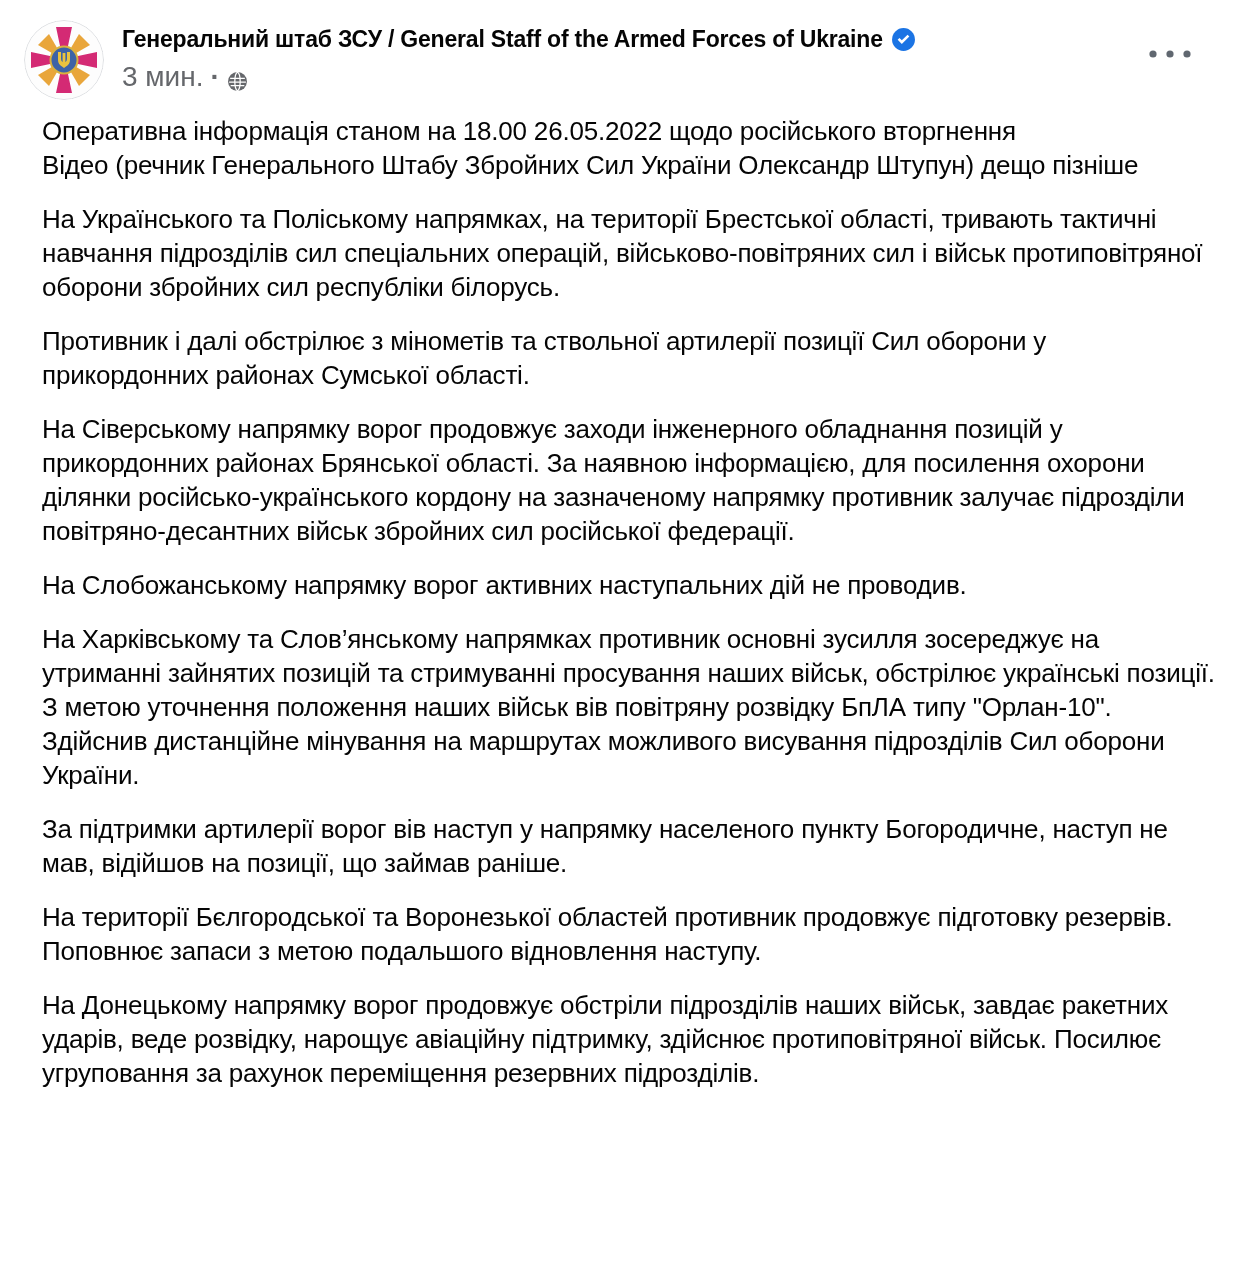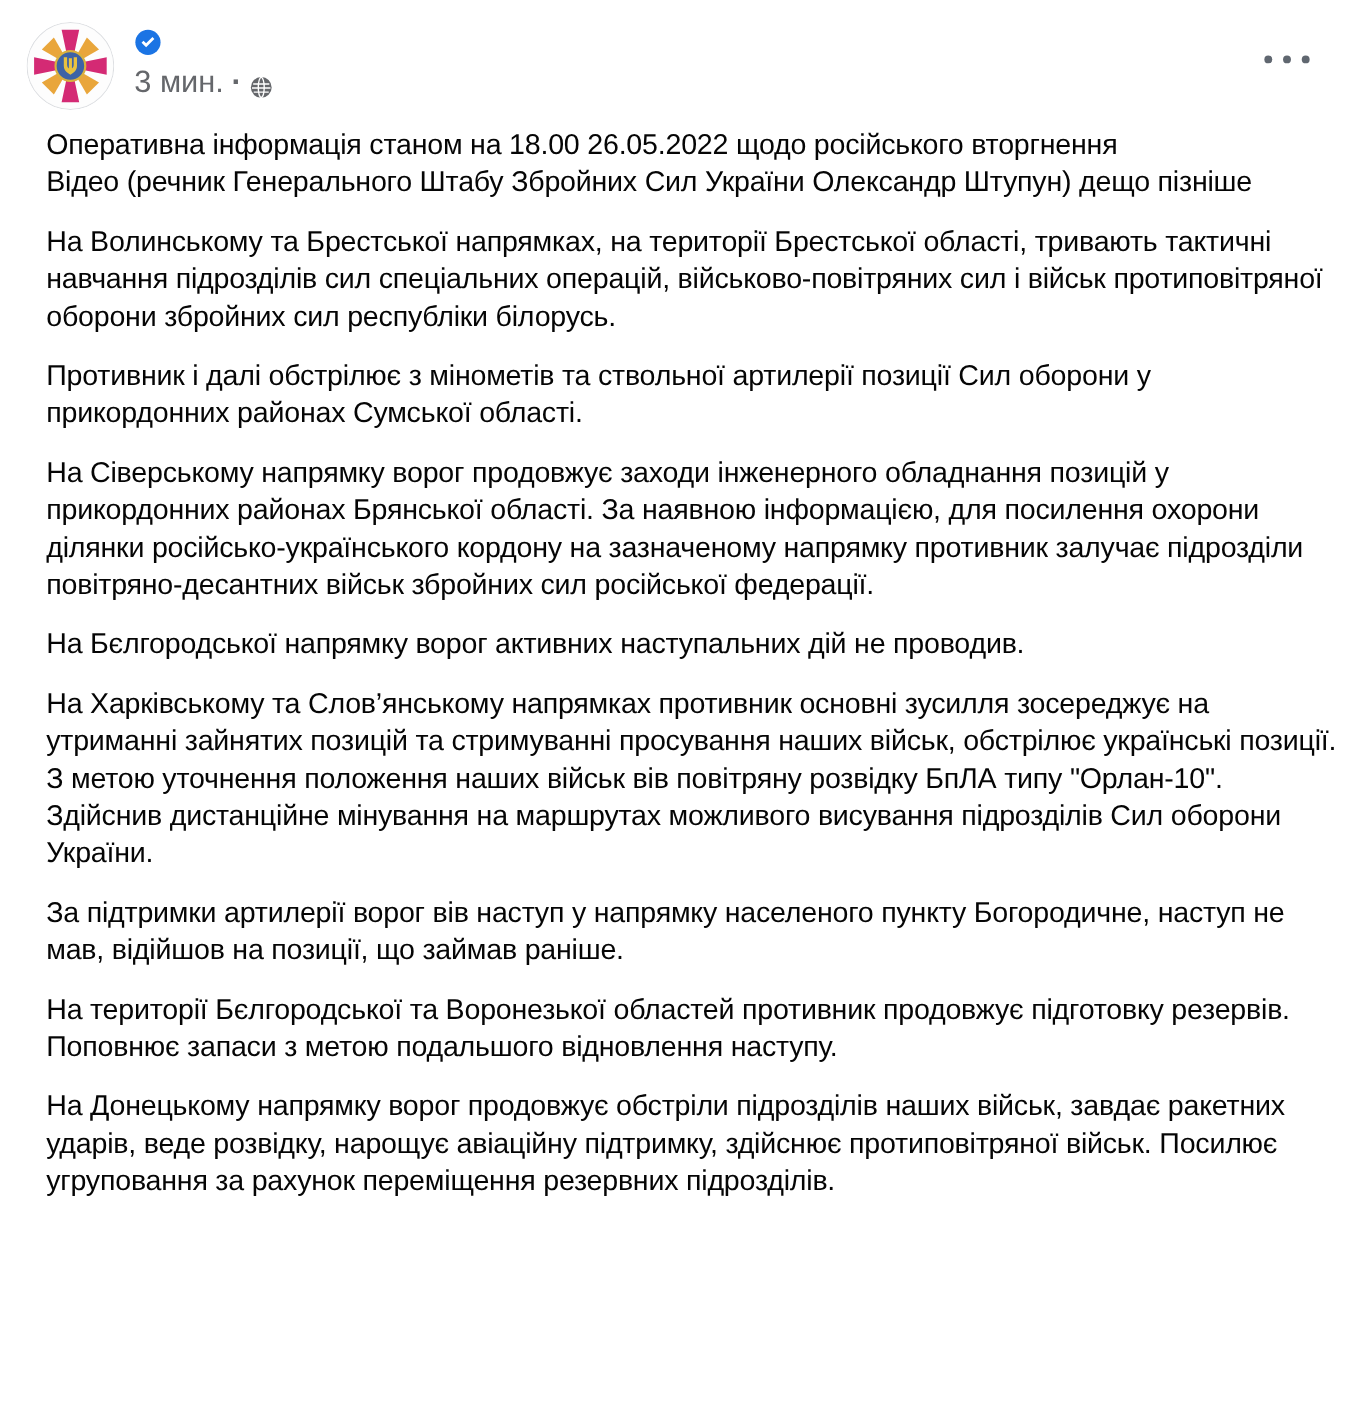--- a/index.html
+++ b/index.html
@@ -107,20 +107,21 @@
           </g>
 
           <circle cx="40" cy="40" r="13.5" fill="#3d63a6" stroke="#d9b13e" stroke-width="2"></circle>
           <path fill="#e9c23f" d="M34 32 v8 q0 4 4 6.5 l2 1.5 2 -1.5 q4 -2.5 4 -6.5 v-8 h-3 v7 q0 2 -1.6 3.2 V33 h-2.8 v9.2 Q37 41 37 39 v-7 z"></path>
         </svg>
       </span>
     </div>
 
     <div class="header-text">
       <div class="title-row">
+        <span class="page-name">Генеральний штаб ЗСУ / General Staff of the Armed Forces of Ukraine</span>
         <span class="verified">
           <svg viewBox="0 0 24 24" width="25" height="25" xmlns="http://www.w3.org/2000/svg">
             <circle cx="12" cy="12" r="11" fill="#1b74e4"></circle>
             <path d="M10.4 16.2 L6.4 12.3 L8.1 10.6 L10.4 12.8 L15.9 7.4 L17.6 9.1 Z" fill="#ffffff"></path>
           </svg>
         </span>
       </div>
       <div class="meta-row">
         <span>3 мин.</span>
         <span class="sep">·</span>
@@ -142,23 +143,23 @@
           <circle cx="40" cy="6" r="3.6" fill="#606770"></circle>
         </svg>
       </span>
     </button>
 
   </div>
 
   <div class="body">
     <div class="para">Оперативна інформація станом на 18.00 26.05.2022 щодо російського вторгнення
 Відео (речник Генерального Штабу Збройних Сил України Олександр Штупун) дещо пізніше</div>
-    <div class="para">На Волинському та Брестської напрямках, на території Брестської області, тривають тактичні навчання підрозділів сил спеціальних операцій, військово-повітряних сил і військ протиповітряної оборони збройних сил республіки білорусь.</div>
+    <div class="para">На Українського та Поліському напрямках, на території Брестської області, тривають тактичні навчання підрозділів сил спеціальних операцій, військово-повітряних сил і військ протиповітряної оборони збройних сил республіки білорусь.</div>
     <div class="para">Противник і далі обстрілює з мінометів та ствольної артилерії позиції Сил оборони у прикордонних районах Сумської області.</div>
     <div class="para">На Сіверському напрямку ворог продовжує заходи інженерного обладнання позицій у прикордонних районах Брянської області. За наявною інформацією, для посилення охорони ділянки російсько-українського кордону на зазначеному напрямку противник залучає підрозділи повітряно-десантних військ збройних сил російської федерації.</div>
-    <div class="para">На Бєлгородської напрямку ворог активних наступальних дій не проводив.</div>
+    <div class="para">На Слобожанському напрямку ворог активних наступальних дій не проводив.</div>
     <div class="para">На Харківському та Слов’янському напрямках противник основні зусилля зосереджує на утриманні зайнятих позицій та стримуванні просування наших військ, обстрілює українські позиції. З метою уточнення положення наших військ вів повітряну розвідку БпЛА типу "Орлан-10". Здійснив дистанційне мінування на маршрутах можливого висування підрозділів Сил оборони України.</div>
     <div class="para">За підтримки артилерії ворог вів наступ у напрямку населеного пункту Богородичне, наступ не мав, відійшов на позиції, що займав раніше.</div>
     <div class="para">На території Бєлгородської та Воронезької областей противник продовжує підготовку резервів. Поповнює запаси з метою подальшого відновлення наступу.</div>
     <div class="para">На Донецькому напрямку ворог продовжує обстріли підрозділів наших військ, завдає ракетних ударів, веде розвідку, нарощує авіаційну підтримку, здійснює протиповітряної військ. Посилює угруповання за рахунок переміщення резервних підрозділів.</div>
   </div>
 
 </div>
 
 </body></html>

